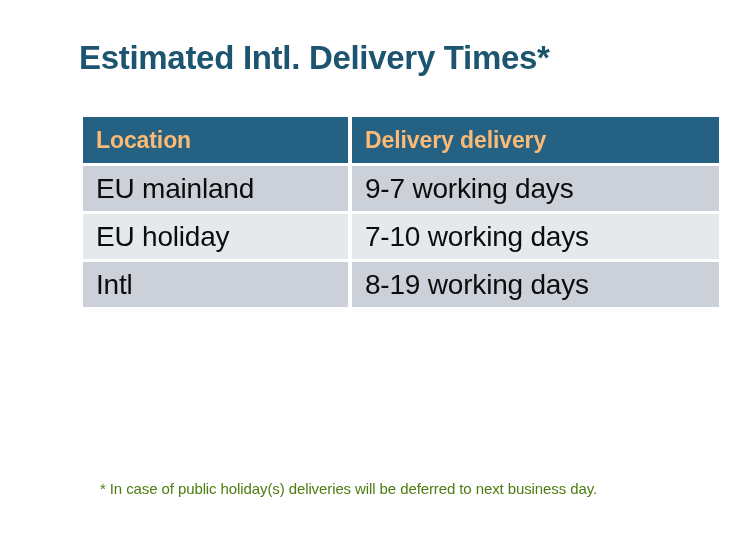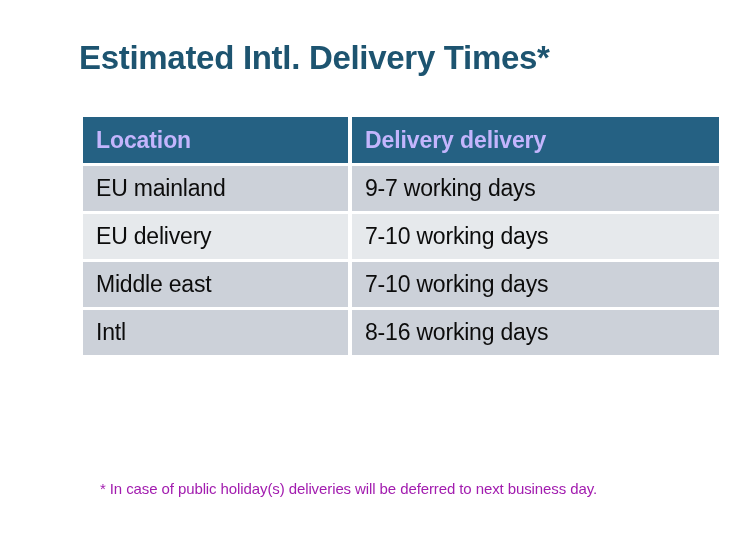--- a/index.html
+++ b/index.html
@@ -50,45 +50,45 @@
     height: 44px;
     box-sizing: border-box;
     white-space: nowrap;
     overflow: hidden;
   }
   .col-location { width: 265px; }
   .col-delivery { width: 367px; }
 
   .delivery-table thead th {
     background: #256183;
-    color: #c4b5fd;
+    color: #fdba74;
     font-size: 23px;
     font-weight: bold;
     height: 46px;
     letter-spacing: -0.1px;
   }
   .delivery-table tbody td {
-    font-size: 23px;
+    font-size: 28px;
     font-weight: normal;
     color: #0c0c0c;
     letter-spacing: -0.2px;
     height: 45px;
   }
   .delivery-table tbody tr.row-odd td {
     background: #ccd1d9;
   }
   .delivery-table tbody tr.row-even td {
     background: #e6e9ec;
   }
   .footnote {
     position: absolute;
     left: 72px;
     top: 478px;
     font-size: 15px;
-    color: #a21caf;
+    color: #4d7c0f;
     letter-spacing: -0.1px;
     white-space: nowrap;
     line-height: 22px;
   }
 </style>
 </head>
 <body>
 
 <div class="page">
 
@@ -104,29 +104,25 @@
         <th>Location</th>
         <th>Delivery delivery</th>
       </tr>
     </thead>
     <tbody>
       <tr class="row-odd">
         <td>EU mainland</td>
         <td>9-7 working days</td>
       </tr>
       <tr class="row-even">
-        <td>EU delivery</td>
-        <td>7-10 working days</td>
-      </tr>
-      <tr class="row-odd">
-        <td>Middle east</td>
+        <td>EU holiday</td>
         <td>7-10 working days</td>
       </tr>
       <tr class="row-odd">
         <td>Intl</td>
-        <td>8-16 working days</td>
+        <td>8-19 working days</td>
       </tr>
     </tbody>
   </table>
 
   <div class="footnote">* In case of public holiday(s) deliveries will be deferred to next business day.</div>
 
 </div>
 
 </body></html>

